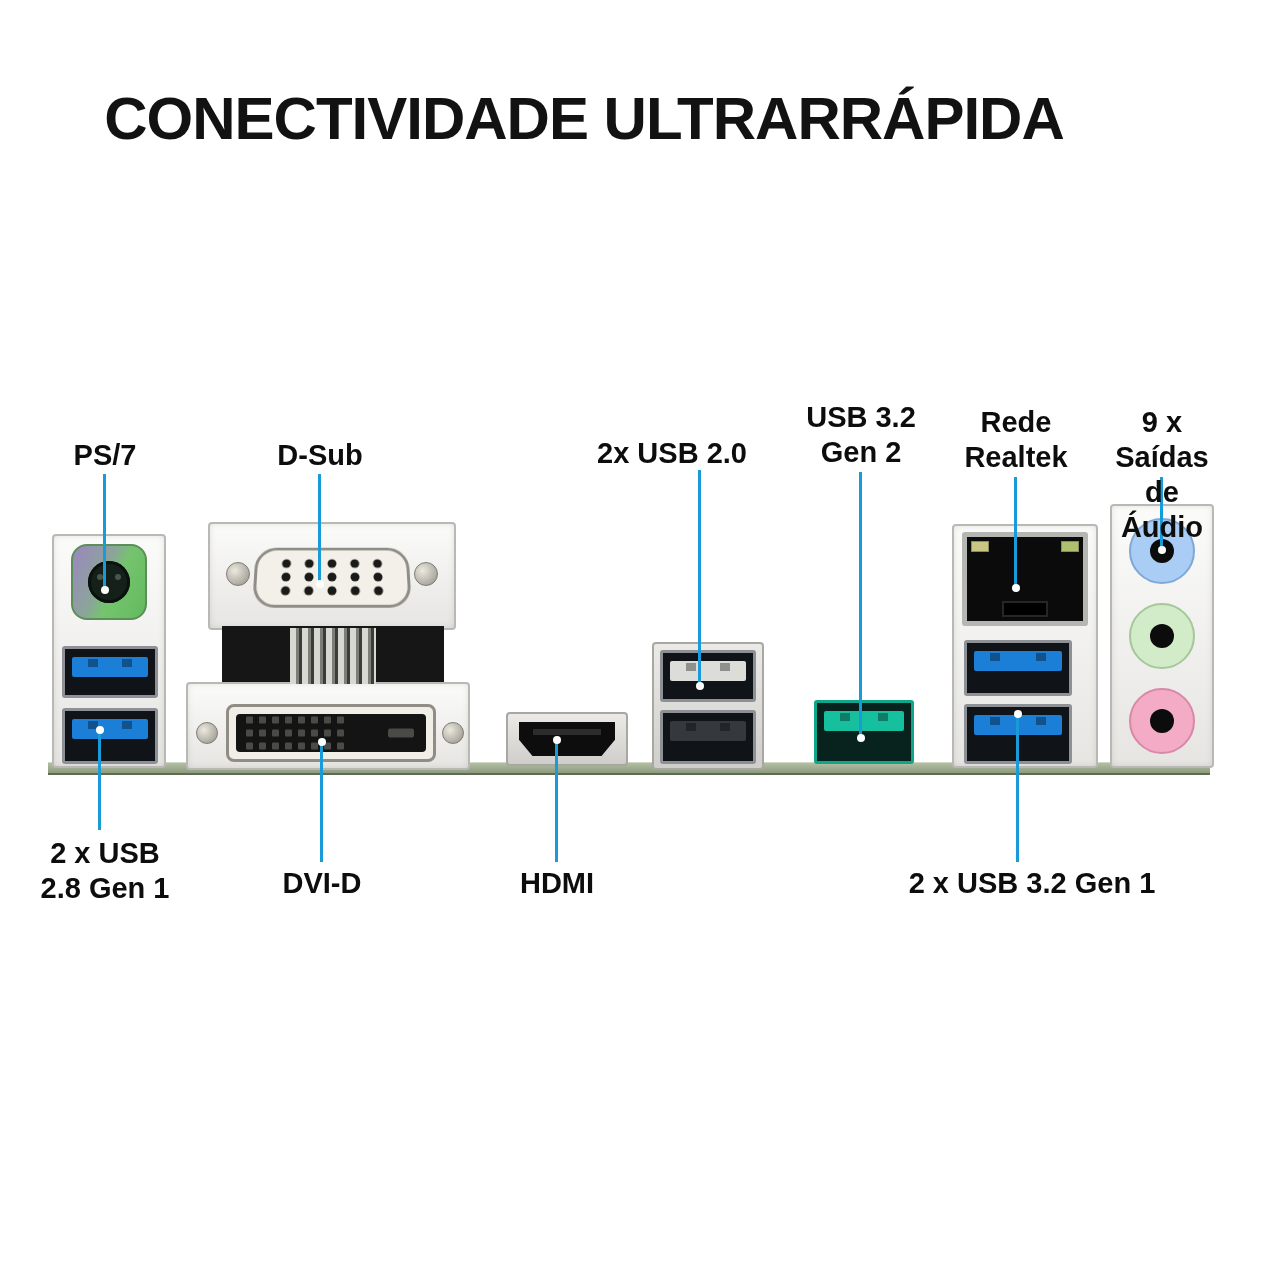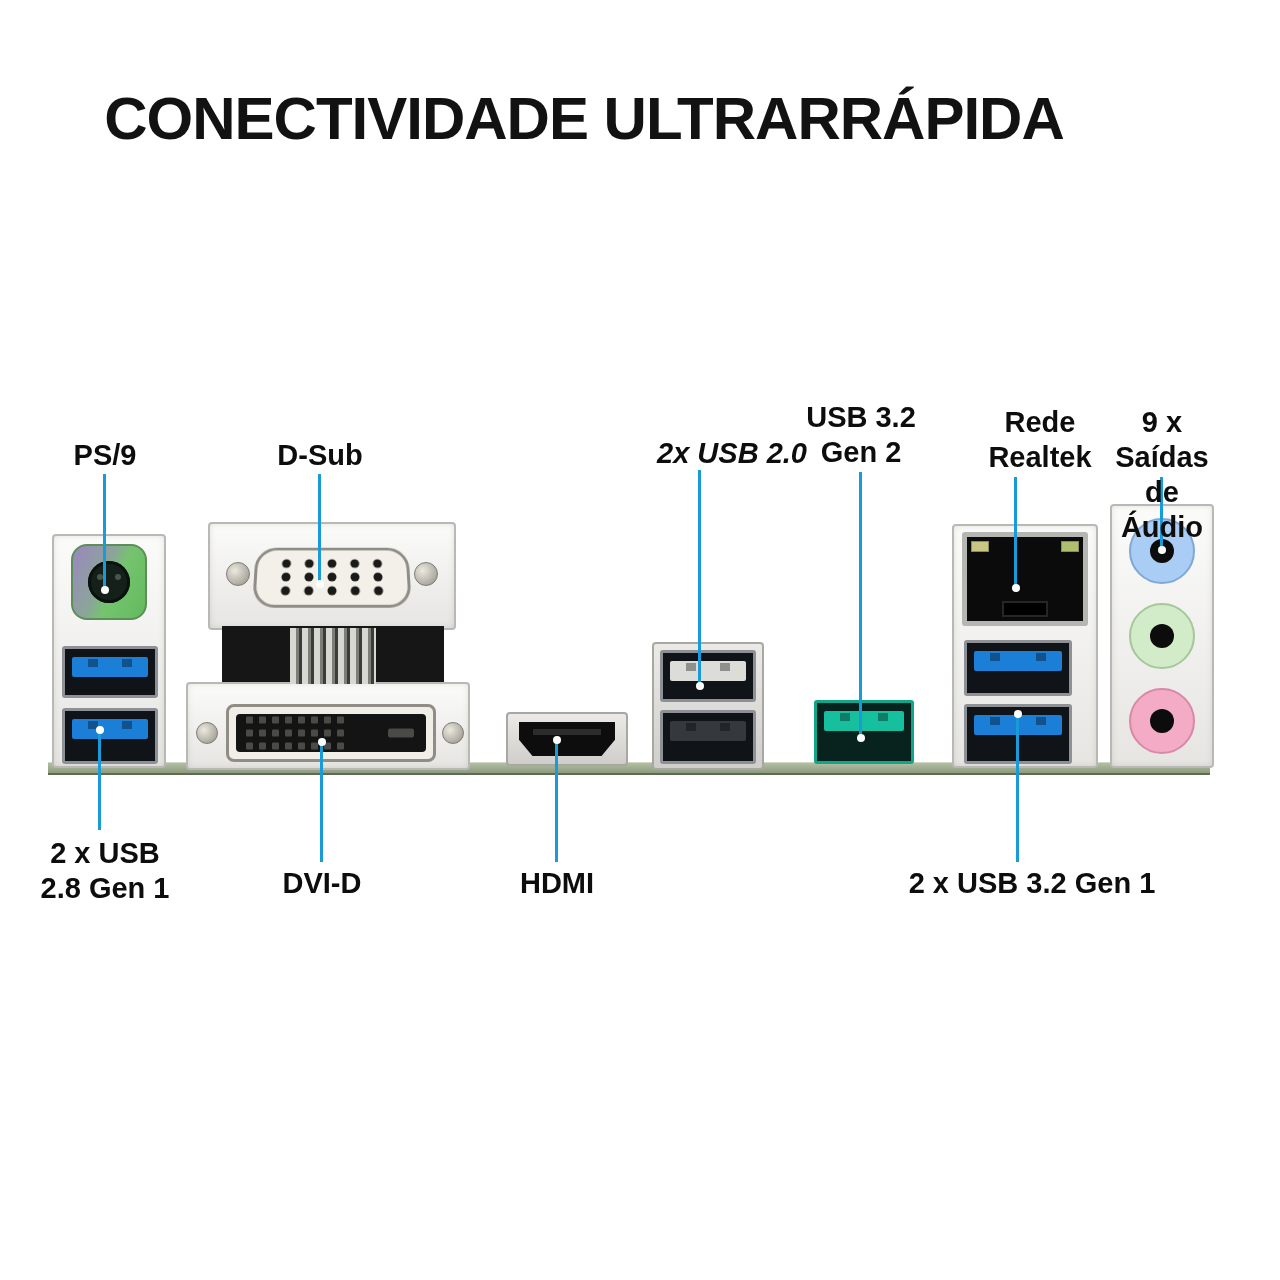--- a/index.html
+++ b/index.html
@@ -247,26 +247,26 @@
 
   <div class="leader" style="left:320px;top:740px;height:122px;"></div>
   <div class="dot" style="left:318px;top:738px;"></div>
 
   <div class="leader" style="left:555px;top:738px;height:124px;"></div>
   <div class="dot" style="left:553px;top:736px;"></div>
 
   <div class="leader" style="left:1016px;top:712px;height:150px;"></div>
   <div class="dot" style="left:1014px;top:710px;"></div>
 
-  <div class="callout" style="left:105px;top:438px;">PS/9</div>
+  <div class="callout" style="left:105px;top:438px;">PS/7</div>
   <div class="callout" style="left:320px;top:438px;">D-Sub</div>
-  <div class="callout" style="left:732px;top:436px;font-style:italic;">2x USB 2.0</div>
+  <div class="callout" style="left:672px;top:436px;">2x USB 2.0</div>
   <div class="callout" style="left:861px;top:400px;">USB 3.2
 Gen 2</div>
-  <div class="callout" style="left:1040px;top:405px;">Rede
+  <div class="callout" style="left:1016px;top:405px;">Rede
 Realtek</div>
   <div class="callout" style="left:1162px;top:405px;">9 x Saídas
 de Áudio</div>
   <div class="callout" style="left:105px;top:836px;">2 x USB
 2.8 Gen 1</div>
   <div class="callout" style="left:322px;top:866px;">DVI-D</div>
   <div class="callout" style="left:557px;top:866px;">HDMI</div>
   <div class="callout" style="left:1032px;top:866px;">2 x USB 3.2 Gen 1</div>
 
 </div>

